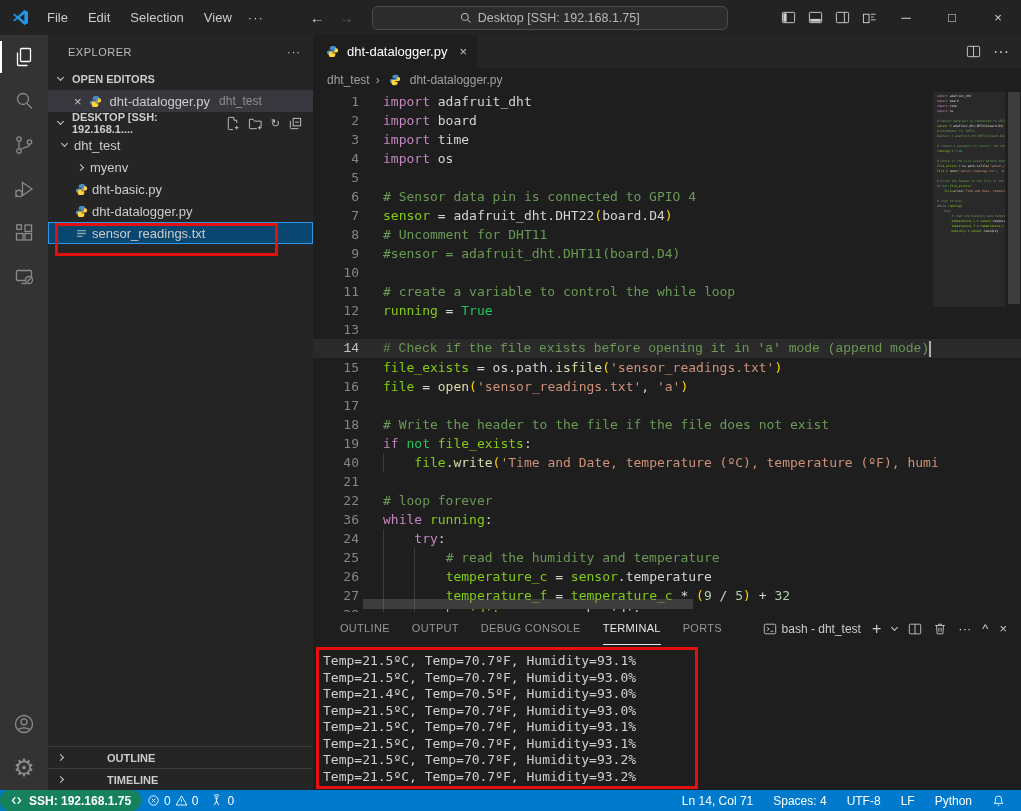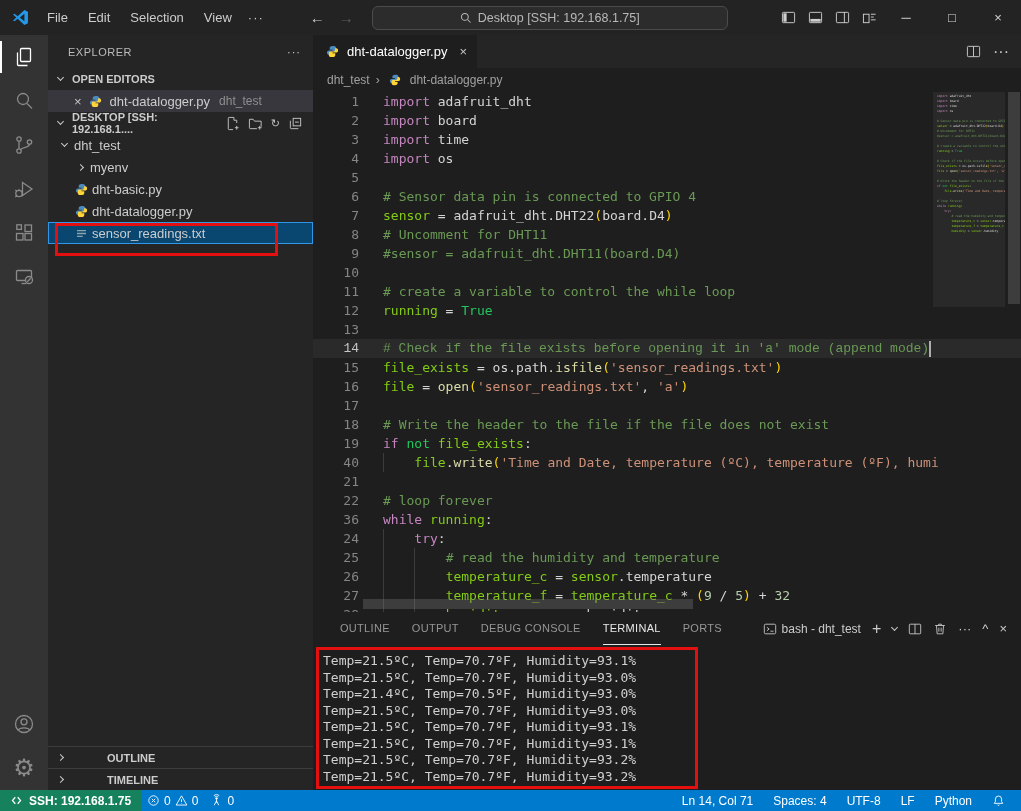--- a/index.html
+++ b/index.html
@@ -79,21 +79,21 @@
   .paneltabs { height:33px; display:flex; align-items:center; padding-left:27px; gap:22px; font-size:11px; color:#969696; }
   .ptab { height:100%; display:flex; align-items:center; border-bottom:1px solid transparent; letter-spacing:.3px; }
   .ptab.active { color:#e7e7e7; border-bottom-color:#e7e7e7; }
   .panel-right { margin-left:auto; display:flex; align-items:center; gap:11px; padding-right:14px; color:#cccccc; }
   .term-label { display:flex; align-items:center; gap:5px; font-size:12px; color:#cccccc; }
   .p-icon { display:flex; align-items:center; color:#cccccc; font-size:13px; }
   .terminal { flex:1; padding:8px 0 0 10px; font-family:"DejaVu Sans Mono", monospace; font-size:13px; line-height:16.5px; color:#d0d0d0; }
 
   
   .statusbar { height:21px; background:#007acc; display:flex; align-items:center; color:#ffffff; font-size:12px; }
-  .sb-remote { height:100%; background:#16825d; display:flex; align-items:center; gap:6px; padding:0 10px; font-weight:bold; }
+  .sb-remote { height:100%; background:#16825d; display:flex; align-items:center; gap:6px; padding:0 10px; font-weight:bold;border-radius:9px; }
   .sb-item { display:flex; align-items:center; gap:4px; padding:0 6px; height:100%; }
   .sb-left { display:flex; height:100%; align-items:center; }
   .sb-right { margin-left:auto; display:flex; height:100%; align-items:center; gap:8px; padding-right:10px; }
 
   
   .redbox { position:absolute; border:3px solid #e40f0f; pointer-events:none; z-index:50; }
   svg { display:block; }
 </style>
 </head>
 <body>

